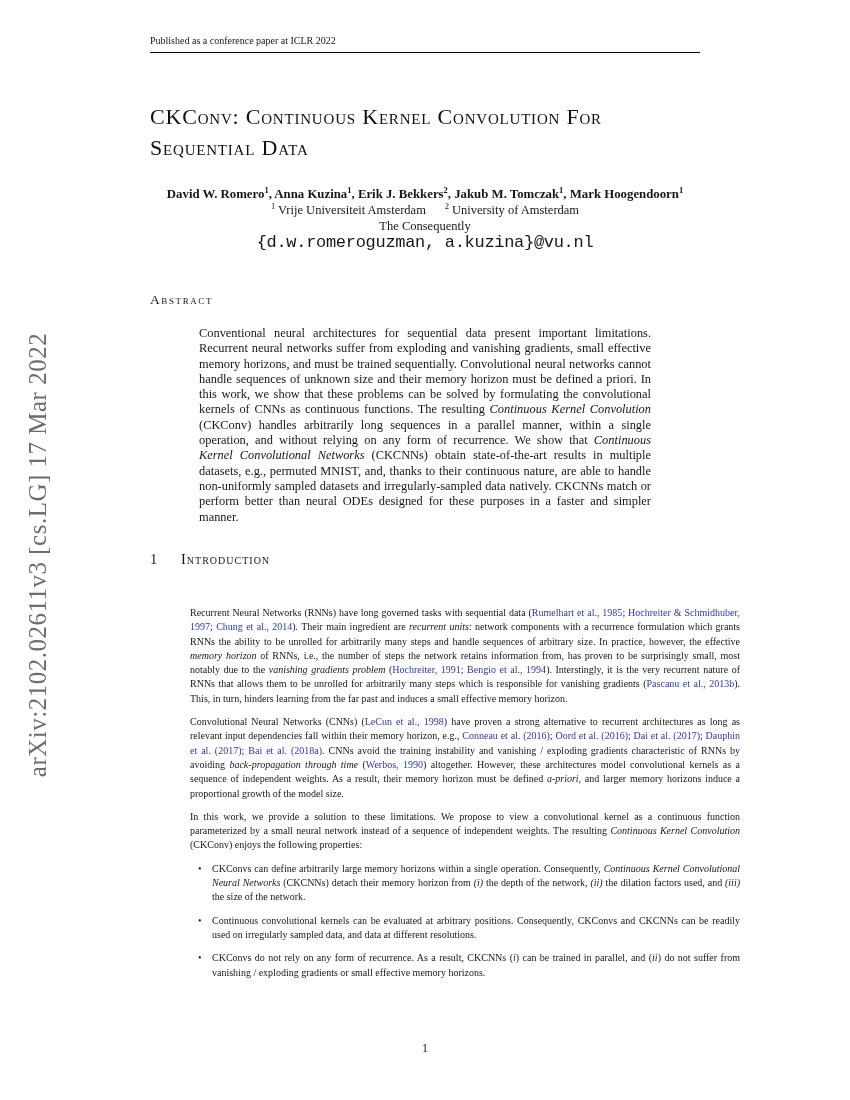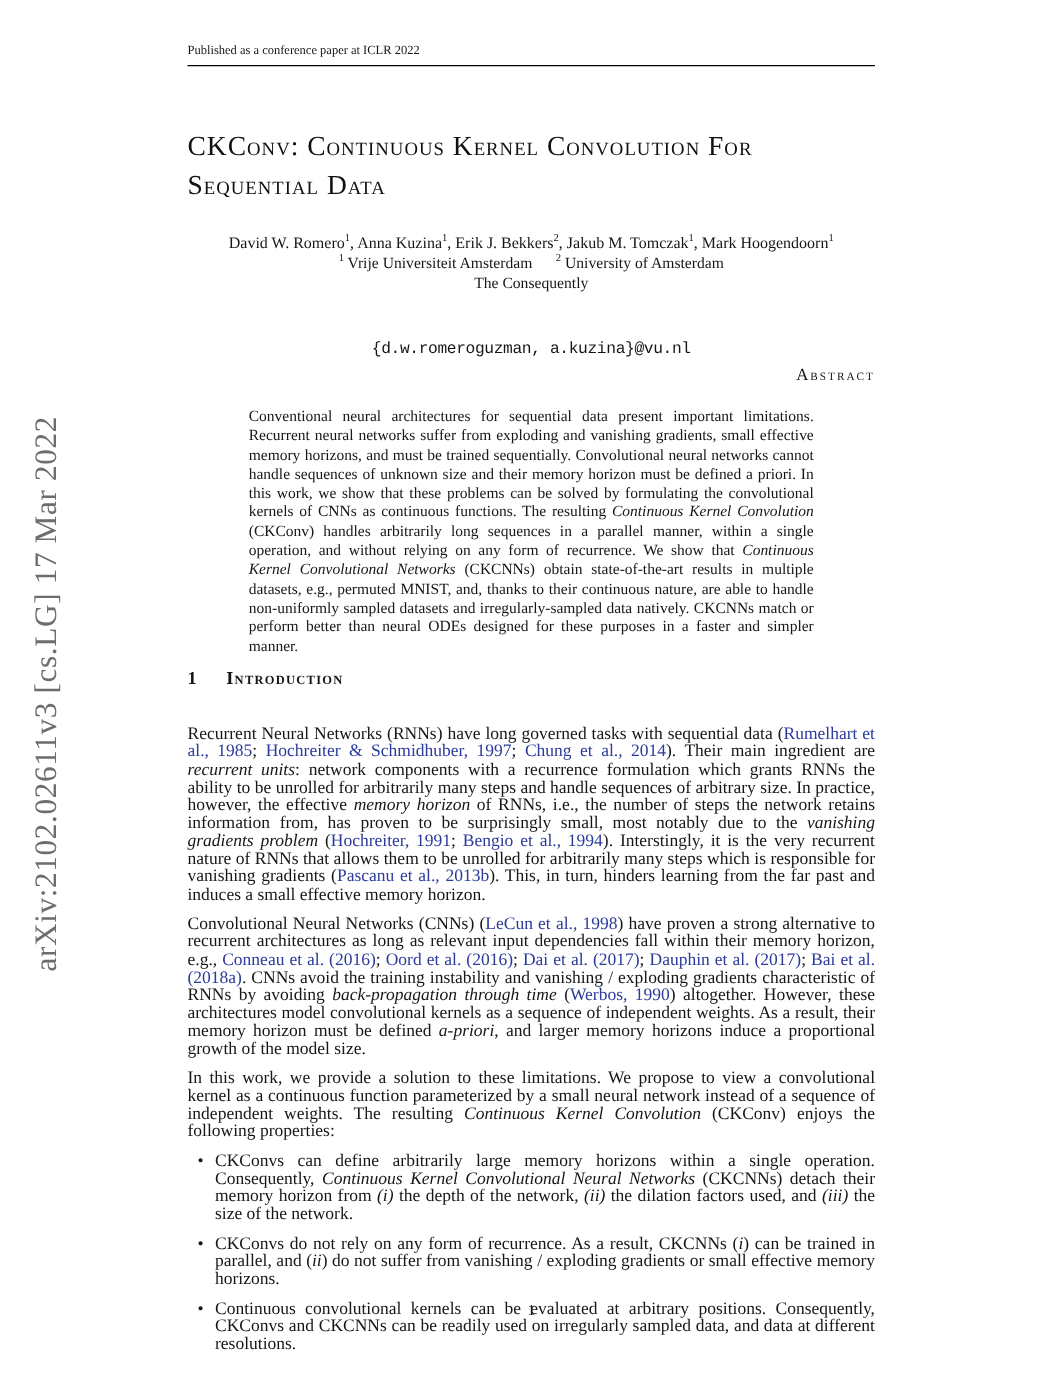--- a/index.html
+++ b/index.html
@@ -9,34 +9,34 @@
     font-family:"Liberation Serif", serif; color:#161616;
   }
   .col { position:absolute; left:150px; width:550px; }
 
   .header-line { top:35px; font-size:10px; padding-bottom:6px; border-bottom:1.2px solid #000; }
 
   .paper-title { top:101px; text-align:left; font-variant:small-caps;
     font-size:22px; line-height:31px; letter-spacing:0.8px; color:#101010; }
 
   .author-block { top:186px; text-align:center; font-size:12.5px; line-height:16.2px; }
-  .authors-line { font-weight:normal; font-size:12.8px; }
+  .authors-line { font-weight:bold; font-size:12.8px; }
   sup { font-size:8.5px; vertical-align:super; line-height:0; }
-  .email-line { font-family:"Liberation Mono", monospace; font-size:13px; letter-spacing:-0.3px;margin-top:36px; }
+  .email-line { font-family:"Liberation Mono", monospace; font-size:17px; letter-spacing:-0.3px; }
 
-  .abstract-heading { top:292px; text-align:right; font-variant:small-caps;
+  .abstract-heading { top:292px; text-align:left; font-variant:small-caps;
     font-size:13.5px; letter-spacing:1.6px; }
   .abstract-body { top:326px; padding:0 49px; font-size:12.4px; line-height:15.3px;
     text-align:justify; }
 
-  .section-heading { top:535px; font-size:14.6px;font-weight:bold; }
+  .section-heading { top:551px; font-size:14.6px; }
   .section-heading .sec-num { display:inline-block; width:31px; }
   .section-heading .sec-name { font-variant:small-caps; letter-spacing:1px; }
 
-  .intro-body { top:581px; font-size:14px; line-height:14.3px; text-align:justify; }
+  .intro-body { top:606px; font-size:10px; line-height:14.3px; text-align:justify;margin-left:40px; }
   .intro-body p { margin:0 0 9px 0; }
   ul.prop-list { list-style:none; padding-left:22px; margin:0; }
   ul.prop-list li { position:relative; margin-bottom:9px; text-align:justify; }
   ul.prop-list li::before { content:"\2022"; position:absolute; left:-14px; }
 
   .seg-cite { color:#2b3a9b; }
   .seg-i { font-style:italic; }
 
   .page-number { position:absolute; top:1041px; left:0; width:850px; text-align:center;
     font-size:12px; }
@@ -71,18 +71,18 @@
 <div class="col section-heading">
   <span class="sec-num">1</span><span class="sec-name">Introduction</span>
 </div>
 
 <div class="col intro-body">
   <p><span>Recurrent Neural Networks (RNNs) have long governed tasks with sequential data (</span><span class="seg-cite">Rumelhart et al., 1985</span><span>; </span><span class="seg-cite">Hochreiter &amp; Schmidhuber, 1997</span><span>; </span><span class="seg-cite">Chung et al., 2014</span><span>). Their main ingredient are </span><span class="seg-i">recurrent units</span><span>: network components with a recurrence formulation which grants RNNs the ability to be unrolled for arbitrarily many steps and handle sequences of arbitrary size. In practice, however, the effective </span><span class="seg-i">memory horizon</span><span> of RNNs, i.e., the number of steps the network retains information from, has proven to be surprisingly small, most notably due to the </span><span class="seg-i">vanishing gradients problem</span><span> (</span><span class="seg-cite">Hochreiter, 1991</span><span>; </span><span class="seg-cite">Bengio et al., 1994</span><span>). Interstingly, it is the very recurrent nature of RNNs that allows them to be unrolled for arbitrarily many steps which is responsible for vanishing gradients (</span><span class="seg-cite">Pascanu et al., 2013b</span><span>). This, in turn, hinders learning from the far past and induces a small effective memory horizon.</span></p>
   <p><span>Convolutional Neural Networks (CNNs) (</span><span class="seg-cite">LeCun et al., 1998</span><span>) have proven a strong alternative to recurrent architectures as long as relevant input dependencies fall within their memory horizon, e.g., </span><span class="seg-cite">Conneau et al. (2016)</span><span>; </span><span class="seg-cite">Oord et al. (2016)</span><span>; </span><span class="seg-cite">Dai et al. (2017)</span><span>; </span><span class="seg-cite">Dauphin et al. (2017)</span><span>; </span><span class="seg-cite">Bai et al. (2018a)</span><span>. CNNs avoid the training instability and vanishing / exploding gradients characteristic of RNNs by avoiding </span><span class="seg-i">back-propagation through time</span><span> (</span><span class="seg-cite">Werbos, 1990</span><span>) altogether. However, these architectures model convolutional kernels as a sequence of independent weights. As a result, their memory horizon must be defined </span><span class="seg-i">a-priori</span><span>, and larger memory horizons induce a proportional growth of the model size.</span></p>
   <p><span>In this work, we provide a solution to these limitations. We propose to view a convolutional kernel as a continuous function parameterized by a small neural network instead of a sequence of independent weights. The resulting </span><span class="seg-i">Continuous Kernel Convolution</span><span> (CKConv) enjoys the following properties:</span></p>
   <ul class="prop-list">
     <li><span>CKConvs can define arbitrarily large memory horizons within a single operation. Consequently, </span><span class="seg-i">Continuous Kernel Convolutional Neural Networks</span><span> (CKCNNs) detach their memory horizon from </span><span class="seg-i">(i)</span><span> the depth of the network, </span><span class="seg-i">(ii)</span><span> the dilation factors used, and </span><span class="seg-i">(iii)</span><span> the size of the network.</span></li>
+    <li><span>Continuous convolutional kernels can be evaluated at arbitrary positions. Consequently, CKConvs and CKCNNs can be readily used on irregularly sampled data, and data at different resolutions.</span></li>
     <li><span>CKConvs do not rely on any form of recurrence. As a result, CKCNNs (</span><span class="seg-i">i</span><span>) can be trained in parallel, and (</span><span class="seg-i">ii</span><span>) do not suffer from vanishing / exploding gradients or small effective memory horizons.</span></li>
-    <li><span>Continuous convolutional kernels can be evaluated at arbitrary positions. Consequently, CKConvs and CKCNNs can be readily used on irregularly sampled data, and data at different resolutions.</span></li>
   </ul>
 </div>
 
 <div class="page-number">1</div>
 
 </body></html>

